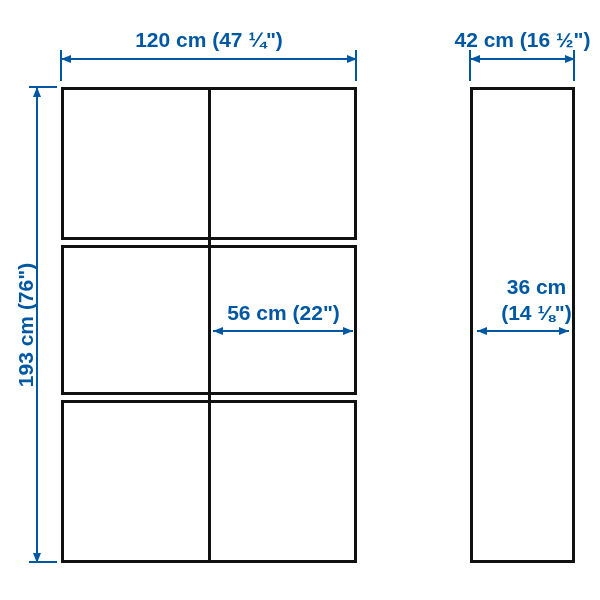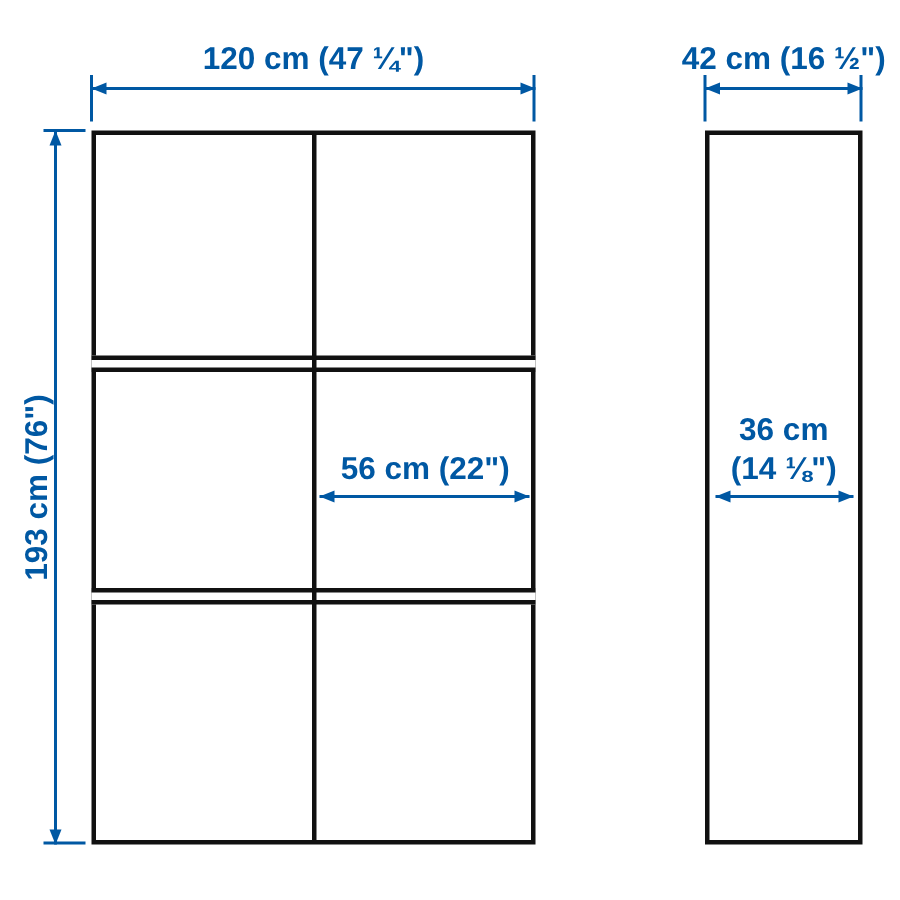--- a/index.html
+++ b/index.html
@@ -56,21 +56,21 @@
   
   .dim-label {
     position: absolute;
     color: var(--blue);
     font-weight: 700;
     font-size: 21px;
     line-height: 25px;
     text-align: center;
     white-space: nowrap;
   }
-  .dim-label.two-line { white-space: normal; line-height: 26px; }
+  .dim-label.two-line { white-space: normal; line-height: 26px; padding-left: 14px; }
   .dim-label.rotated {
     transform: translate(-50%, -50%) rotate(-90deg);
   }
 
   .h-arrow {
     position: absolute;
     height: 2px;
     background: var(--blue);
   }
   .h-arrow::before, .h-arrow::after {

